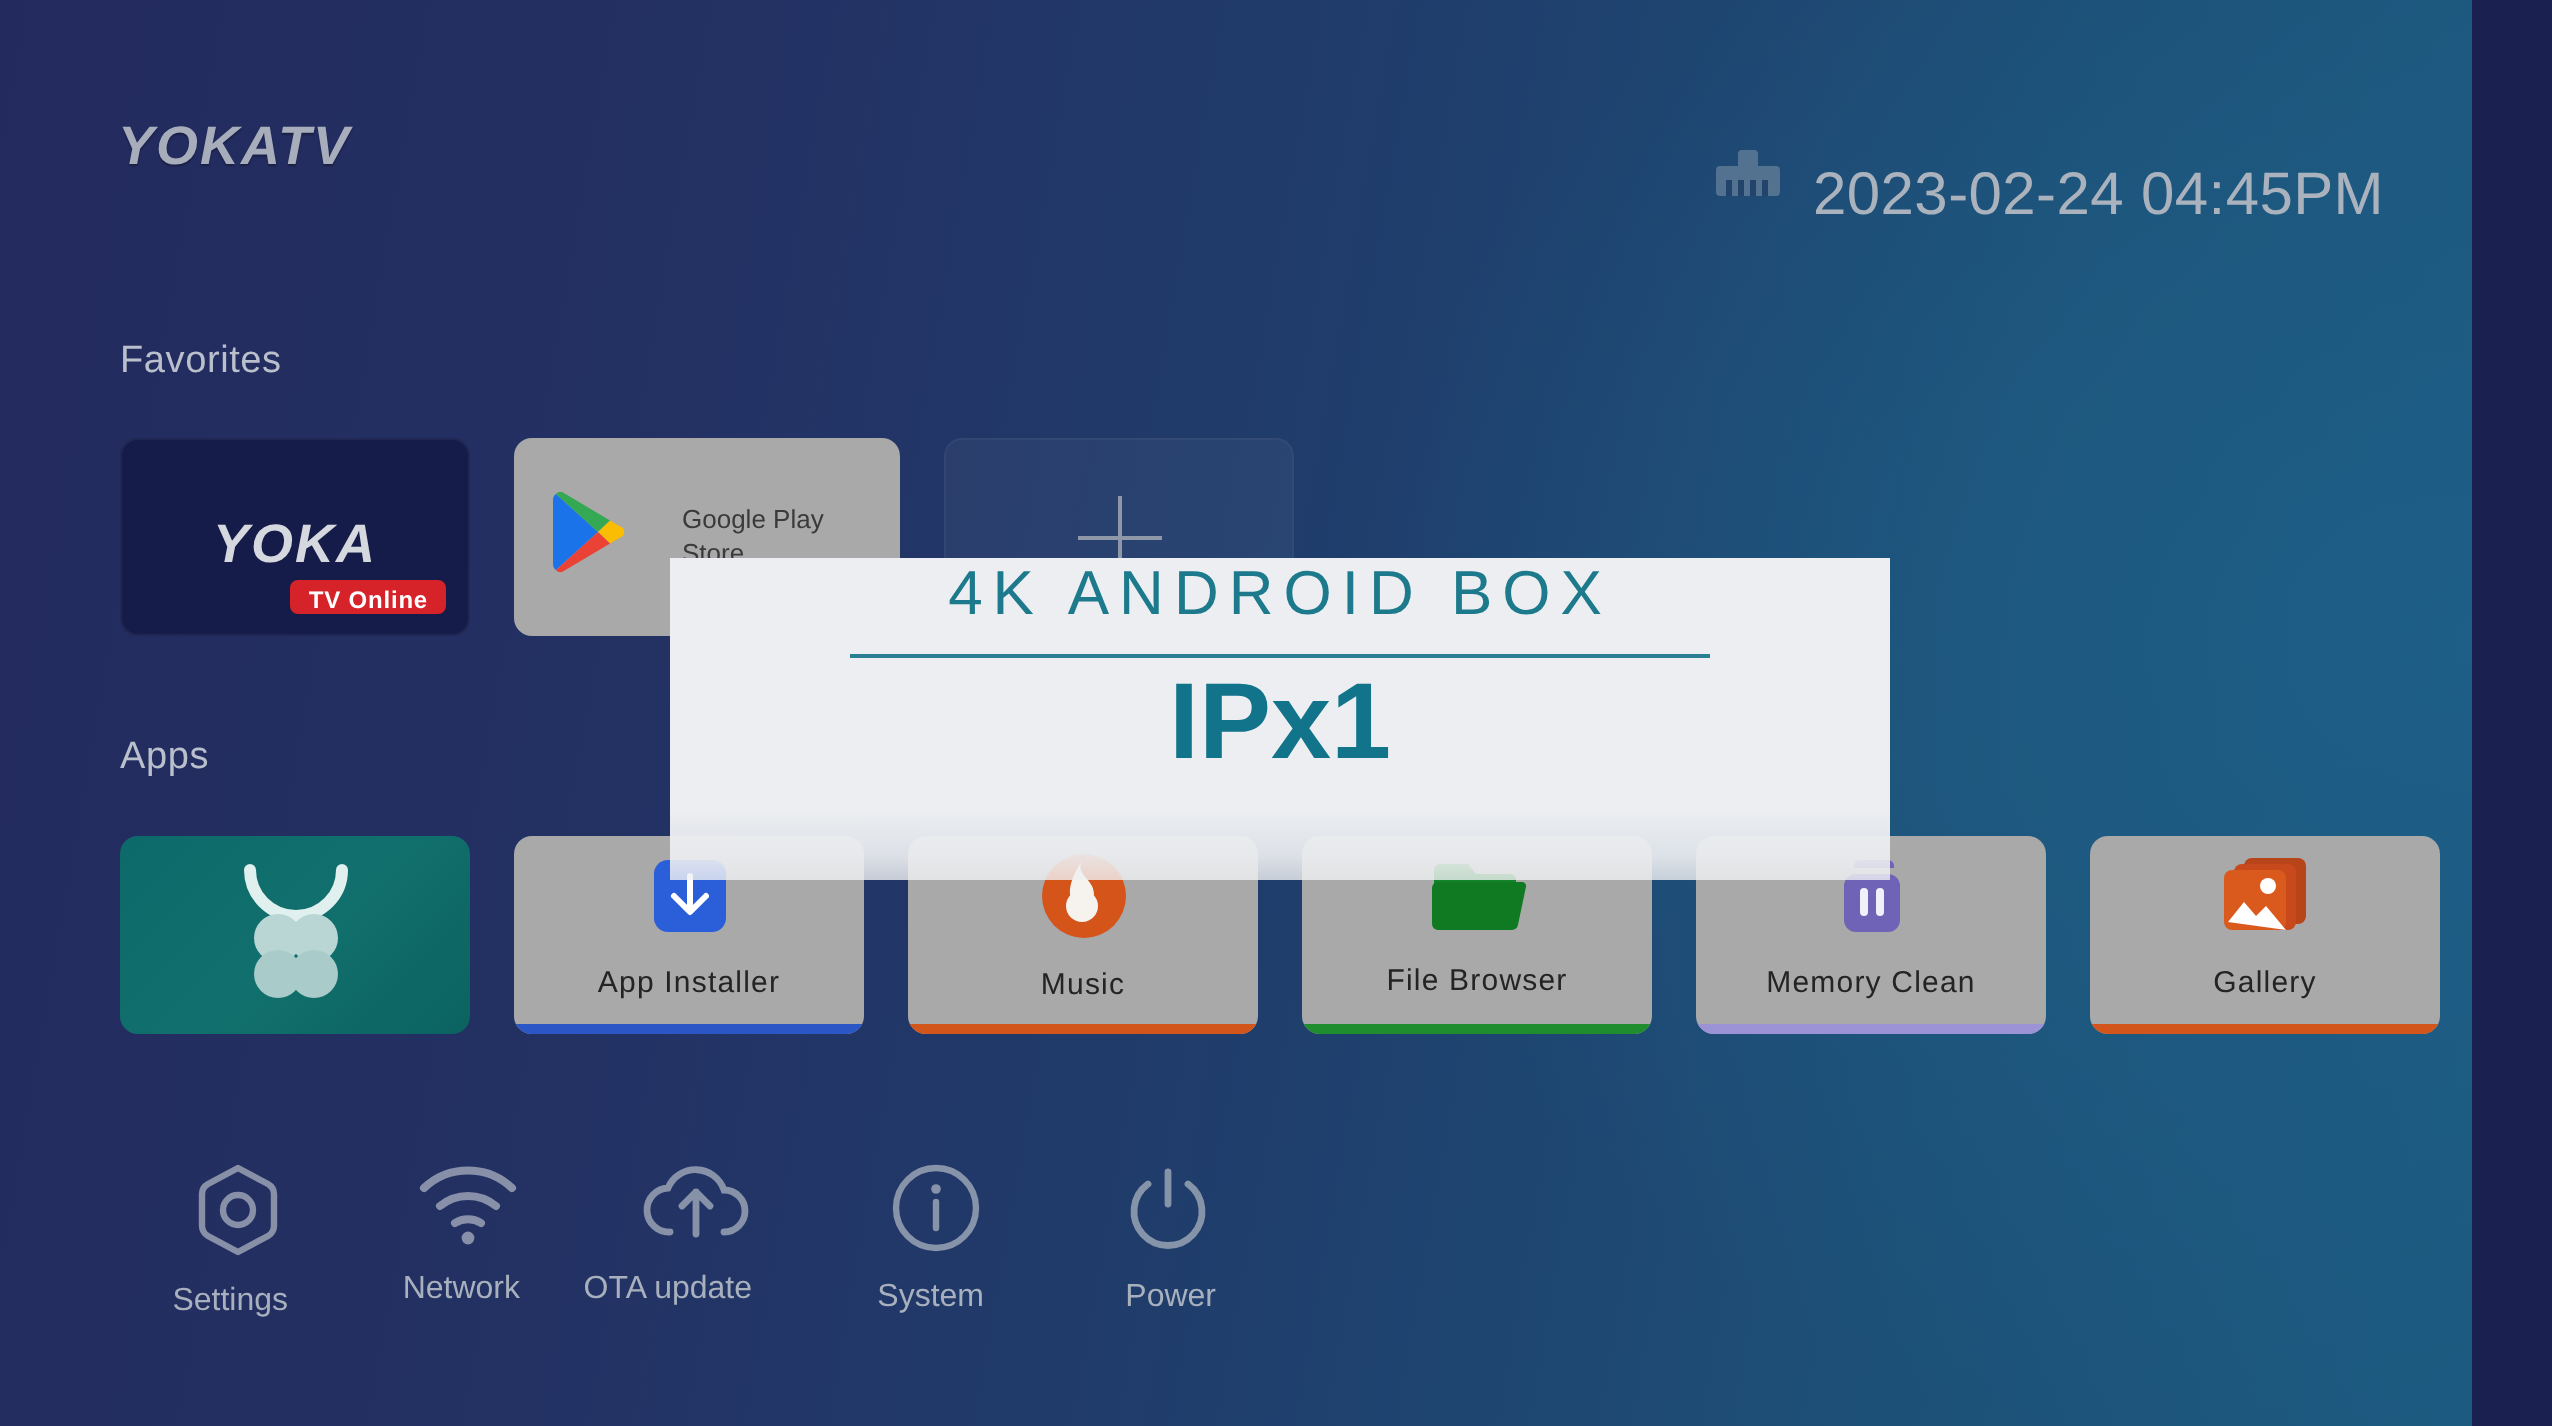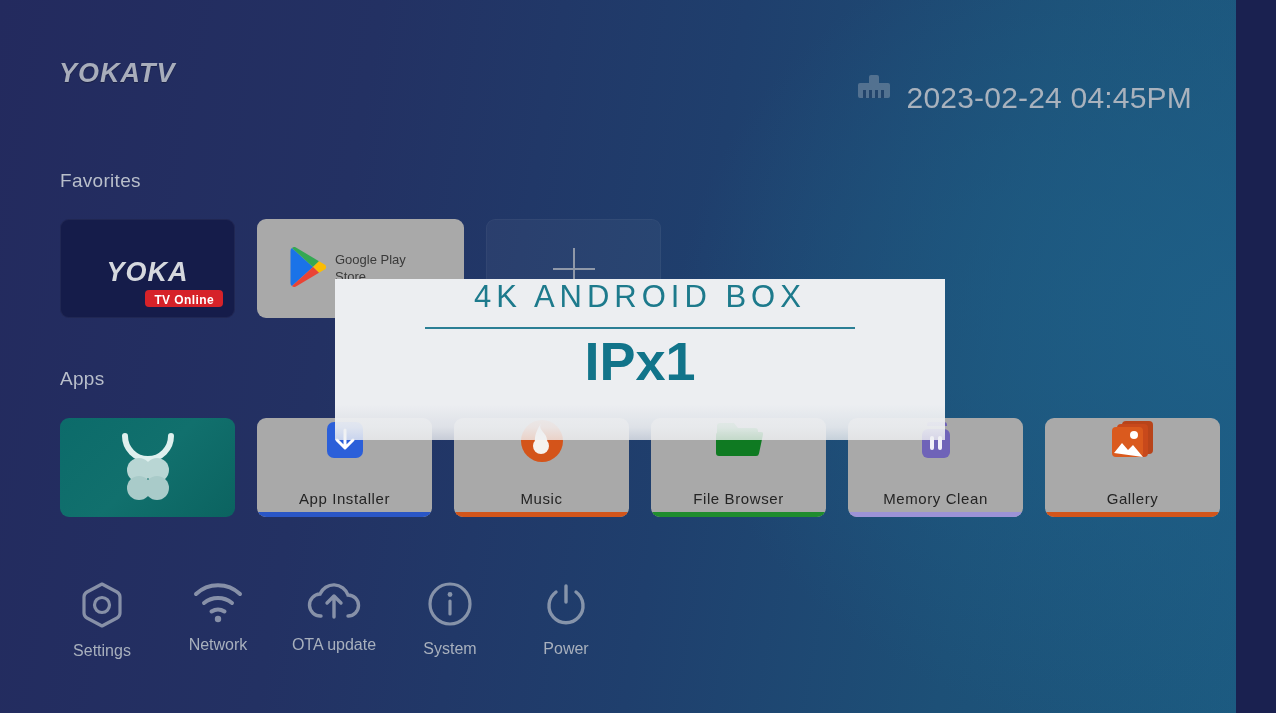--- a/index.html
+++ b/index.html
@@ -105,22 +105,22 @@
     font-size: 12px;
     font-weight: bold;
     padding: 3px 9px 0;
     border-radius: 4px;
     letter-spacing: 0.4px;
   }
   .fav-play {
     background: #a9a9a9;
     display: flex;
     align-items: center;
-    padding-left: 32px;
-    gap: 8px;
+    padding-left: 18px;
+    gap: 28px;
   }
   .play-label {
     font-size: 13px;
     color: #3a3a3a;
     line-height: 1.25;
     width: 86px;
   }
   .fav-add {
     background: rgba(255,255,255,0.045);
     box-shadow: inset 0 0 0 1px rgba(255,255,255,0.04);
@@ -149,21 +149,21 @@
   }
   .app-tile {
     width: 175px; height: 99px;
     border-radius: 9px;
     position: relative;
     flex: none;
     background: #a9a9a9;
     display: flex;
     flex-direction: column;
     align-items: center;
-    justify-content: space-between;
+    justify-content: center;
     padding-bottom: 10px;
     box-sizing: border-box;
     overflow: hidden;
   }
   .app-tile .accent {
     position: absolute;
     left: 0; right: 0; bottom: 0;
     height: 5px;
   }
   .app-icon {
@@ -186,21 +186,21 @@
   #system-row {
     position: absolute;
     left: 60px; top: 580px;
     display: flex;
     gap: 32px;
   }
   .sys-item {
     width: 84px;
     display: flex;
     flex-direction: column;
-    align-items: center;
+    align-items: flex-end;
     gap: 12px;
   }
   .sys-item svg { display: block; opacity: 0.72; }
   .sys-label {
     font-size: 16px;
     color: #a8b0bd;
     white-space: nowrap;
   }
 
   

